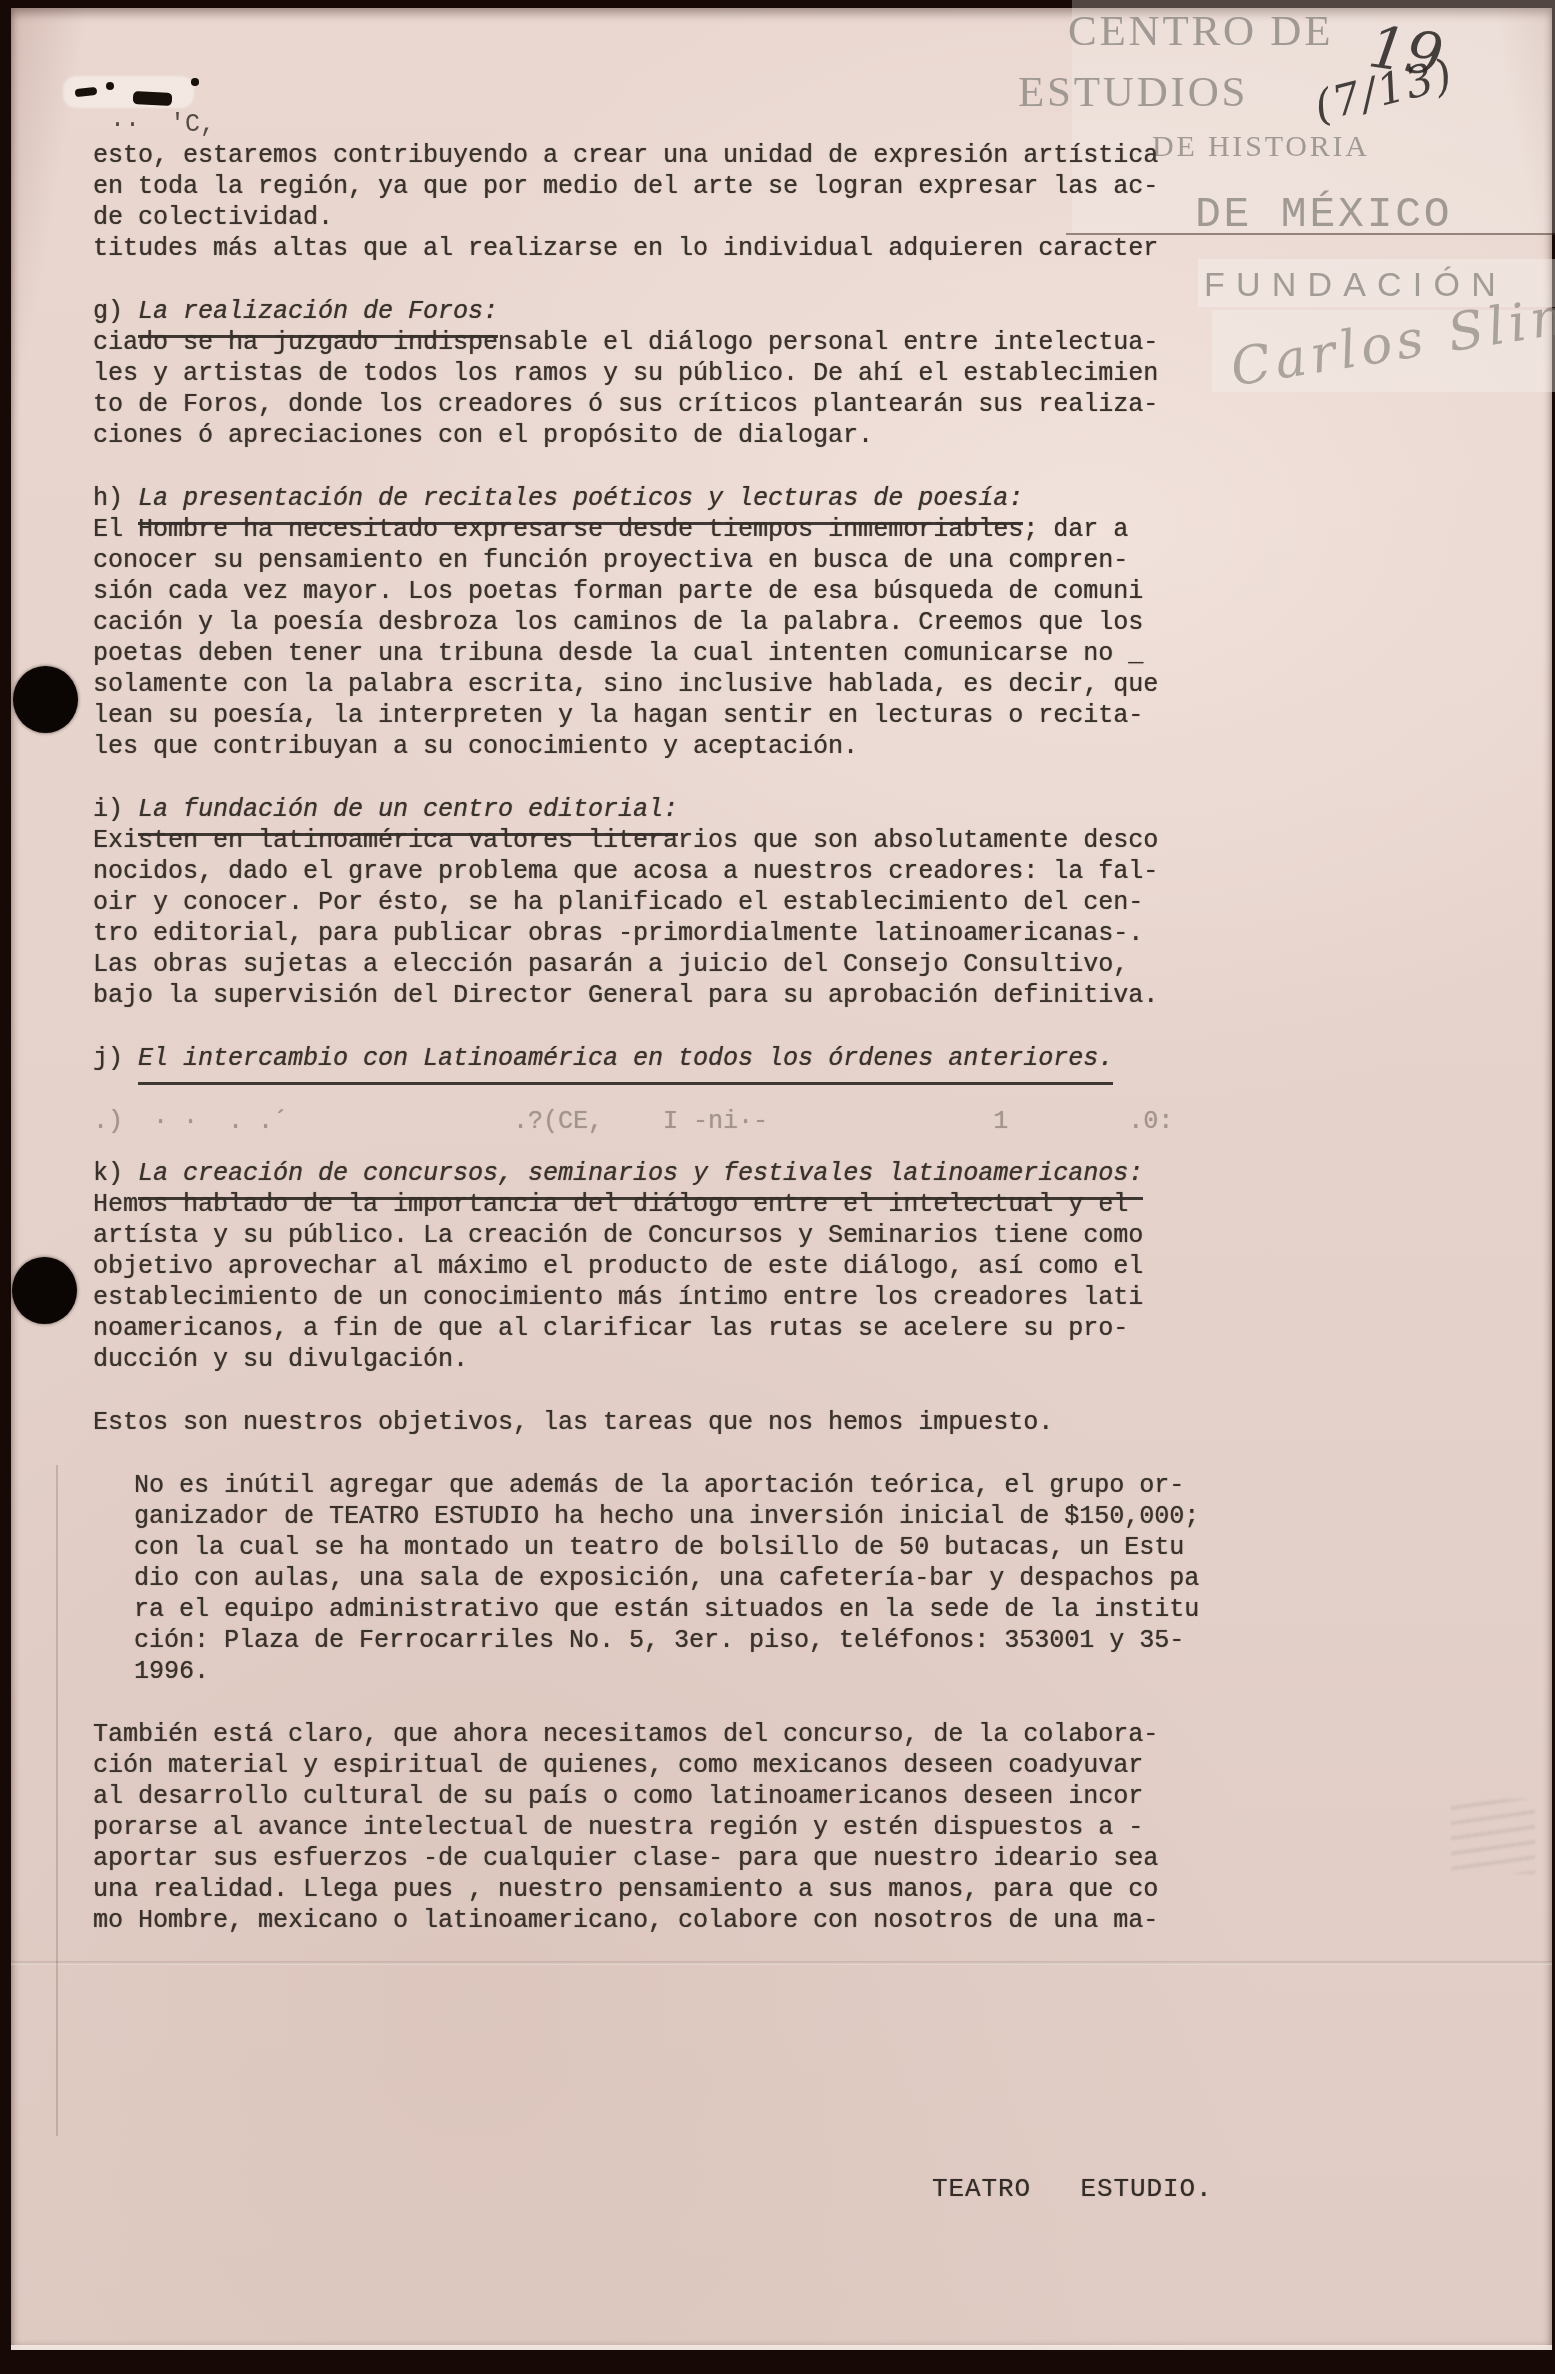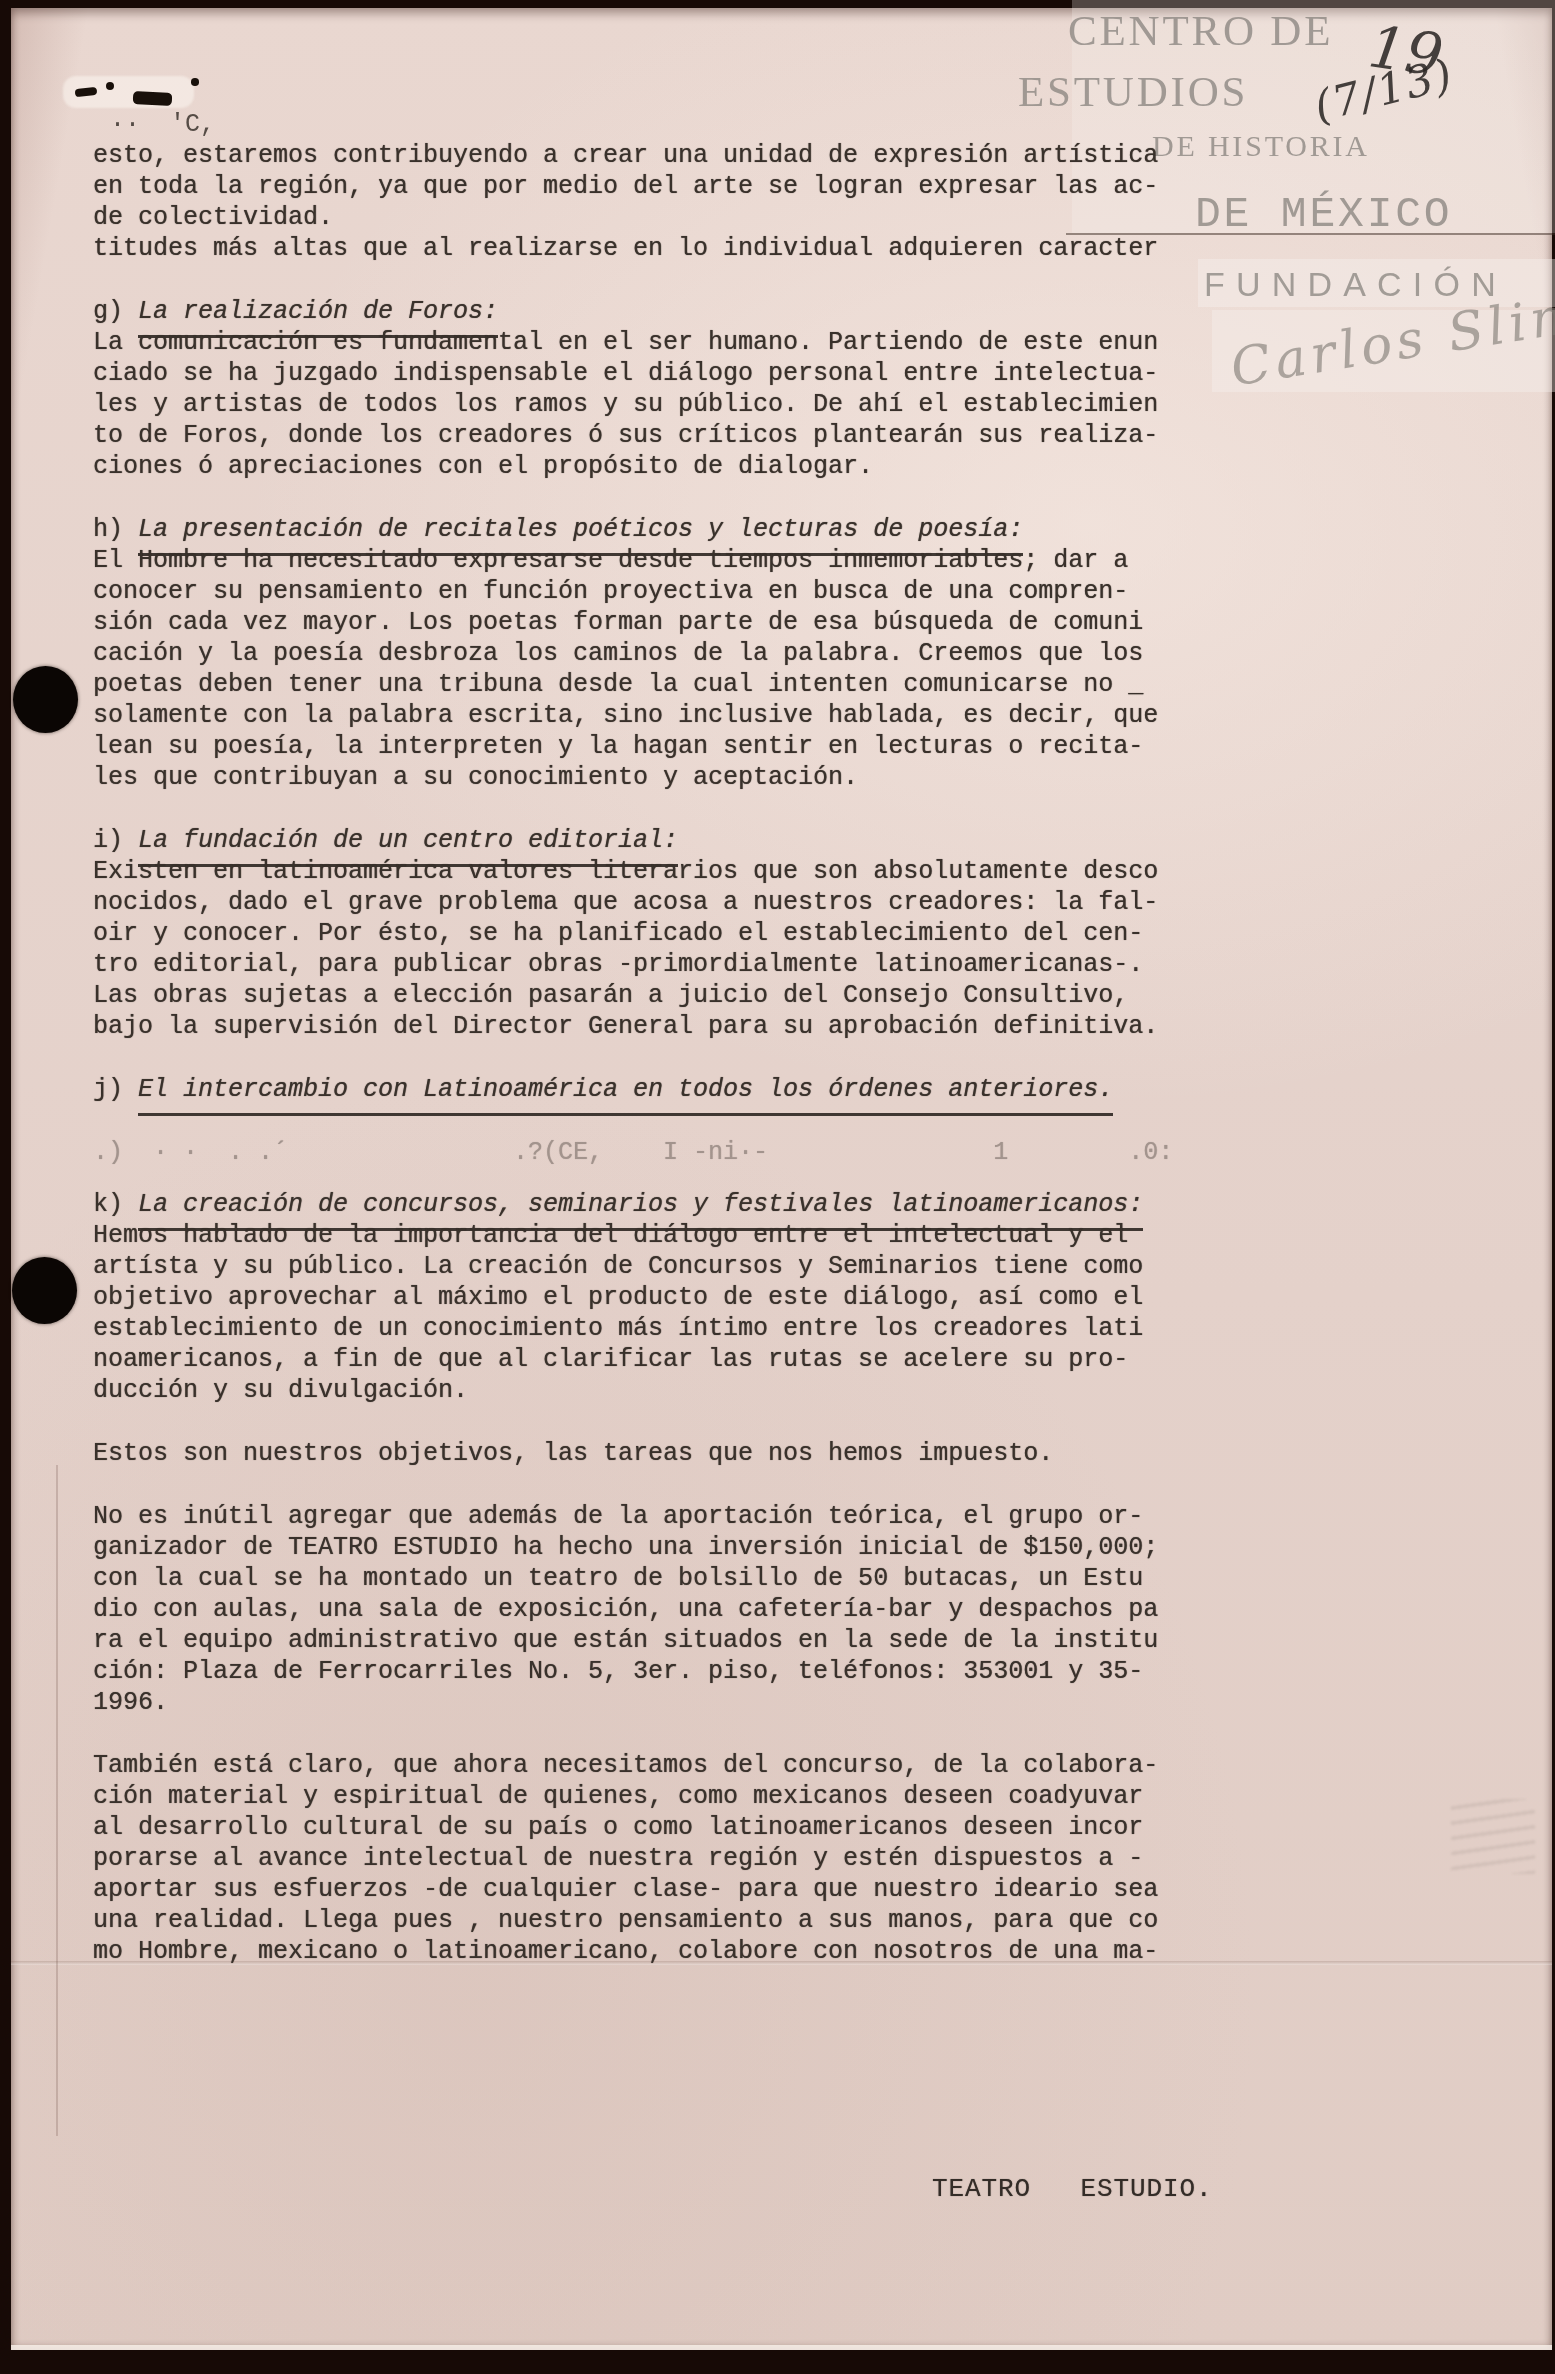--- a/index.html
+++ b/index.html
@@ -108,21 +108,20 @@
 
   <div class="typed" id="typed-body">
       <div class="block">
         <div class="line">esto, estaremos contribuyendo a crear una unidad de expresión artística</div>
         <div class="line">en toda la región, ya que por medio del arte se logran expresar las ac-</div>
         <div class="line">de colectividad.</div>
         <div class="line">titudes más altas que al realizarse en lo individual adquieren caracter</div>
       </div>
       <div class="block">
         <div class="line heading"><span>g) </span><span class="u">La realización de Foros:</span></div>
-        <div class="line">La comunicación es fundamental en el ser humano. Partiendo de este enun</div>
         <div class="line">ciado se ha juzgado indispensable el diálogo personal entre intelectua-</div>
         <div class="line">les y artistas de todos los ramos y su público. De ahí el establecimien</div>
         <div class="line">to de Foros, donde los creadores ó sus críticos plantearán sus realiza-</div>
         <div class="line">ciones ó apreciaciones con el propósito de dialogar.</div>
       </div>
       <div class="block">
         <div class="line heading"><span>h) </span><span class="u">La presentación de recitales poéticos y lecturas de poesía:</span></div>
         <div class="line">El Hombre ha necesitado expresarse desde tiempos inmemoriables; dar a</div>
         <div class="line">conocer su pensamiento en función proyectiva en busca de una compren-</div>
         <div class="line">sión cada vez mayor. Los poetas forman parte de esa búsqueda de comuni</div>
@@ -150,21 +149,21 @@
         <div class="line">Hemos hablado de la importancia del diálogo entre el intelectual y el</div>
         <div class="line">artísta y su público. La creación de Concursos y Seminarios tiene como</div>
         <div class="line">objetivo aprovechar al máximo el producto de este diálogo, así como el</div>
         <div class="line">establecimiento de un conocimiento más íntimo entre los creadores lati</div>
         <div class="line">noamericanos, a fin de que al clarificar las rutas se acelere su pro-</div>
         <div class="line">ducción y su divulgación.</div>
       </div>
       <div class="block">
         <div class="line">Estos son nuestros objetivos, las tareas que nos hemos impuesto.</div>
       </div>
-      <div class="block" style="margin-top: 13px;">
+      <div class="block" style="margin-top: 13px; margin-left: 41px;">
         <div class="line">No es inútil agregar que además de la aportación teórica, el grupo or-</div>
         <div class="line">ganizador de TEATRO ESTUDIO ha hecho una inversión inicial de $150,000;</div>
         <div class="line">con la cual se ha montado un teatro de bolsillo de 50 butacas, un Estu</div>
         <div class="line">dio con aulas, una sala de exposición, una cafetería-bar y despachos pa</div>
         <div class="line">ra el equipo administrativo que están situados en la sede de la institu</div>
         <div class="line">ción: Plaza de Ferrocarriles No. 5, 3er. piso, teléfonos: 353001 y 35-</div>
         <div class="line">1996.</div>
       </div>
       <div class="block">
         <div class="line">También está claro, que ahora necesitamos del concurso, de la colabora-</div>

